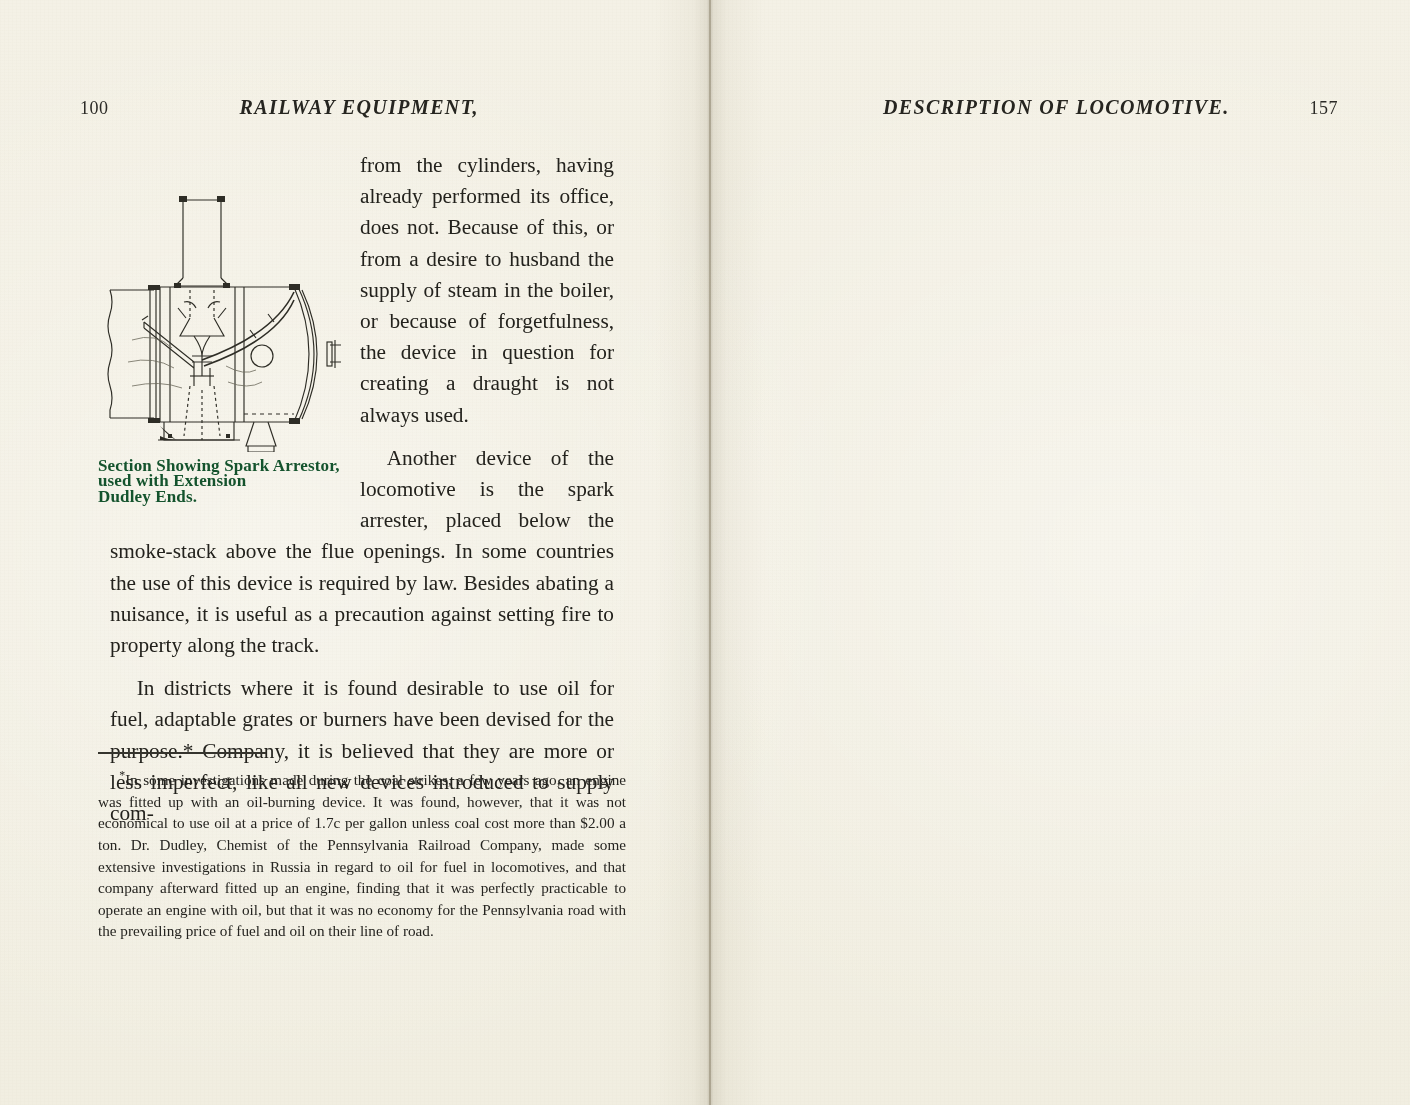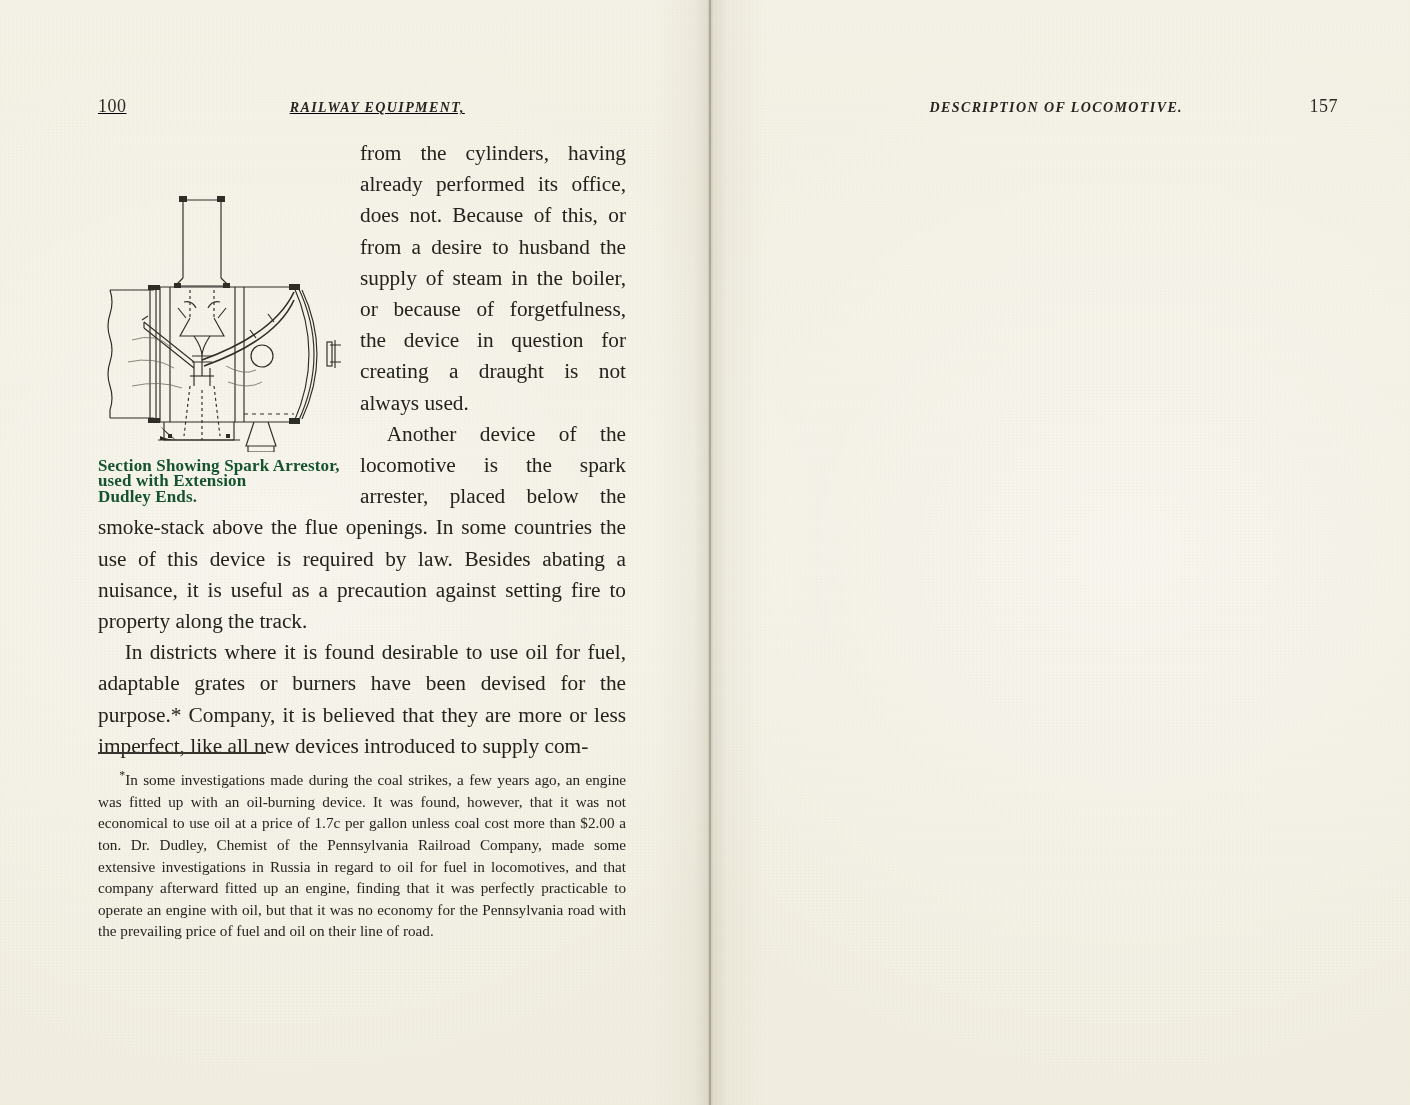--- a/index.html
+++ b/index.html
@@ -76,52 +76,52 @@
   #page-right { left: 705px; width: 705px; }
 
   .running-head {
     position: absolute;
     top: 96px;
     height: 22px;
     display: flex;
     align-items: baseline;
     font-size: 17.5px;
   }
-  #left-running-head  { left: 98px;  width: 530px; text-decoration: underline; }
+  #left-running-head  { left: 80px;  width: 530px; }
   #right-running-head { left: 98px;  width: 535px; }
 
   .folio {
     font-family: "Liberation Serif", serif;
     font-size: 18px;
     color: #2b2a26;
     letter-spacing: .5px;
   }
   .head-title {
     flex: 1;
     text-align: center;
     font-style: italic;
     font-weight: 700;
-    font-size: 14px;
+    font-size: 20px;
     letter-spacing: 1.4px;
     color: #262520;
   }
 
   .textblock {
     position: absolute;
     color: #23221d;
     font-size: 21.3px;
     line-height: 31.2px;
     text-align: justify;
     text-justify: inter-word;
     -webkit-hyphens: none;
     hyphens: none;
   }
   #left-text  { left: 98px;  top: 138px; width: 528px; }
 
-  .textblock p { margin: 0; }
+  .textblock p { margin: 12px; }
   .indent { text-indent: 1.25em; }
 
   
   #fig-spark-wrap {
     float: left;
     width: 248px;
     margin: 52px 14px 6px 0px;
     shape-margin: 6px;
   }
   #fig-spark-art {

